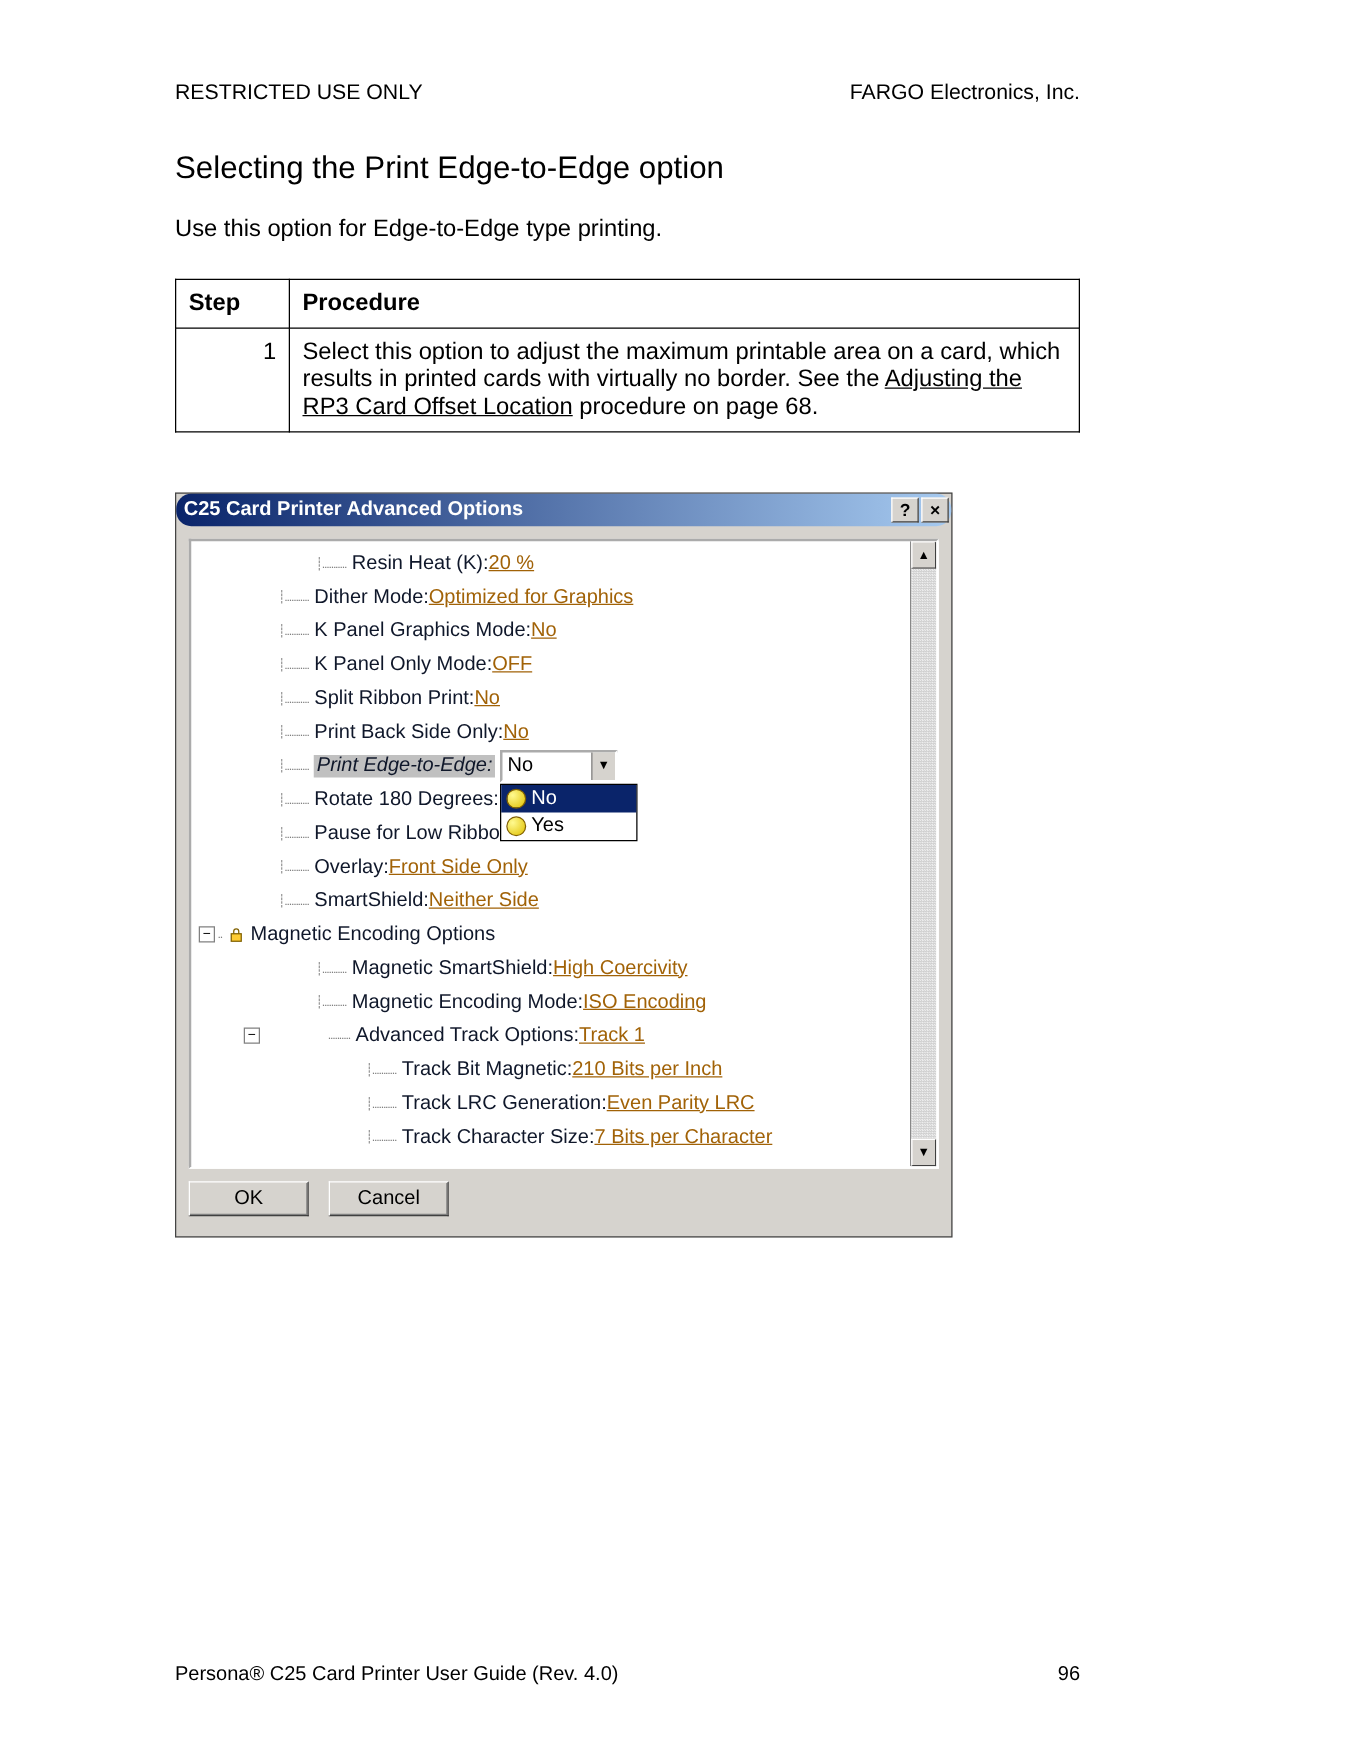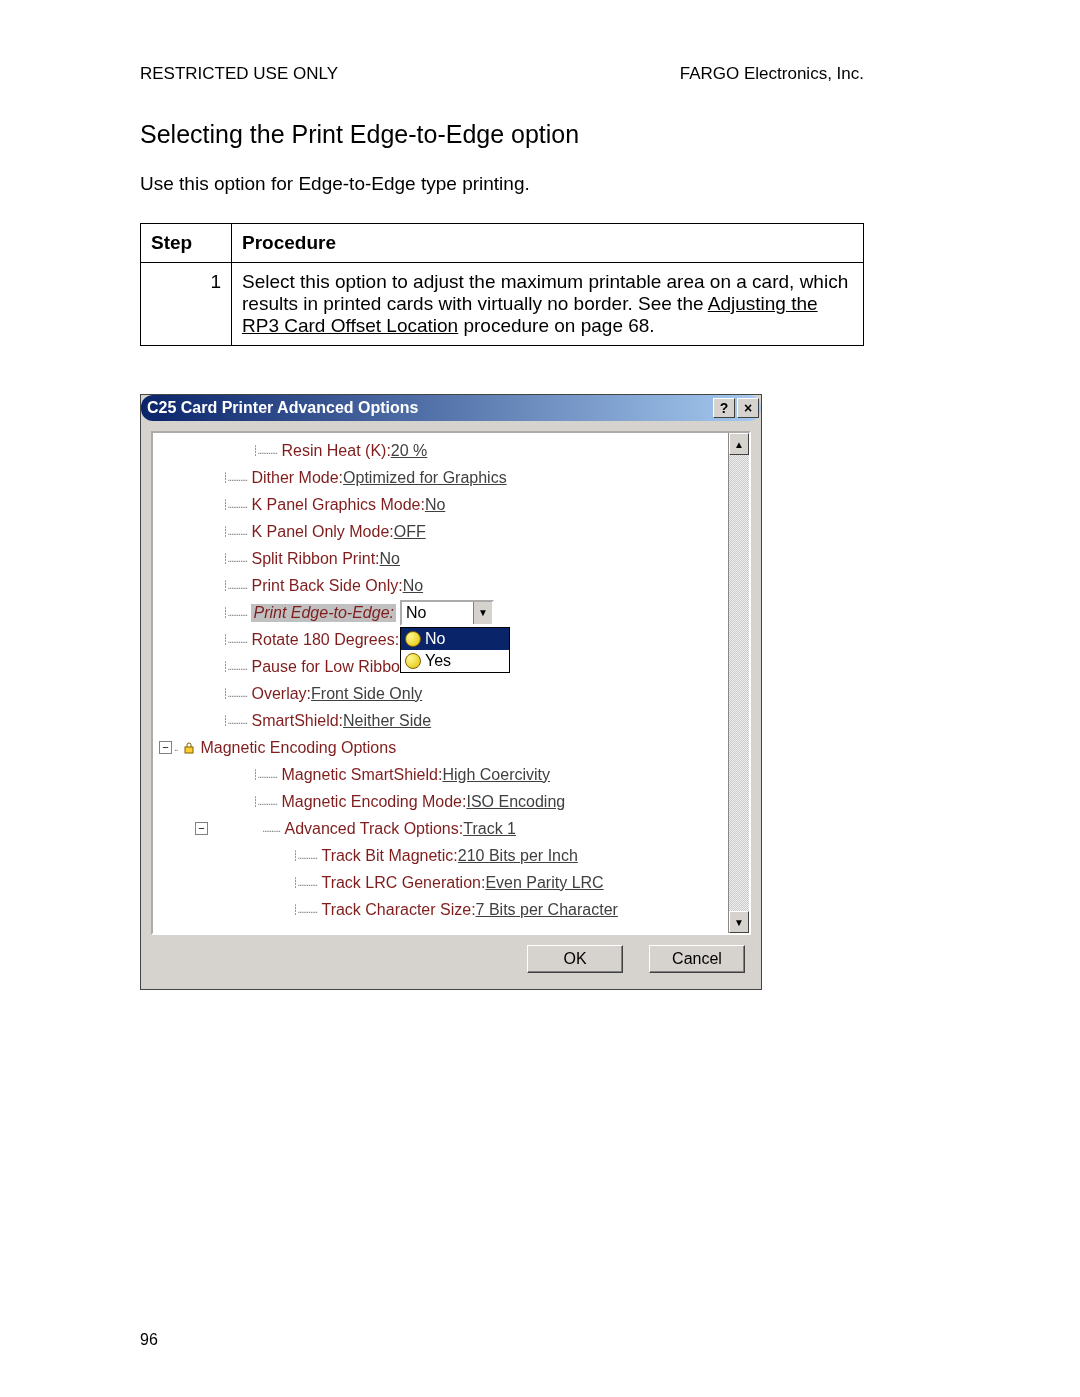--- a/index.html
+++ b/index.html
@@ -102,22 +102,22 @@
     align-items: center;
     height: 27px;
     white-space: nowrap;
   }
   .dots {
     color: #808080;
     font-size: 10px;
     letter-spacing: -1px;
     display: inline-block;
   }
-  .lbl { color: #7f1d1d; }
-  .val { color: #404040; text-decoration: underline; }
+  .lbl { color: #0f172a; }
+  .val { color: #a16207; text-decoration: underline; }
   .sel {
     background: #c0c0c0;
     padding: 0 2px;
     font-style: italic;
   }
   .combo {
     display: inline-flex;
     align-items: center;
     border: 2px inset #fff;
     background: #fff;
@@ -174,21 +174,21 @@
     background: #fff;
     display: inline-flex; align-items:center; justify-content:center;
     font-size: 11px; line-height: 1;
     margin: 0 2px;
   }
   .lock-icon {
     width: 14px; height: 14px;
     display:inline-flex; align-items:center; justify-content:center;
   }
   .btnrow {
-    display: flex; justify-content: flex-end; gap: 26px;
+    display: flex; gap: 16px;
     padding: 10px 6px 6px 0;
   }
   .winbtn {
     width: 96px; height: 28px;
     background: #d6d3ce;
     border: 1px solid #fff;
     border-right-color:#404040; border-bottom-color:#404040;
     box-shadow: inset -1px -1px 0 #808080, inset 1px 1px 0 #d6d3ce;
     font-size: 16px;
   }
@@ -294,15 +294,16 @@
         </div>
         <div class="btnrow">
           <button class="winbtn">OK</button>
           <button class="winbtn">Cancel</button>
         </div>
       </div>
     </div>
   </div>
 
   <div class="footer">
+    <span>Persona® C25 Card Printer User Guide (Rev. 4.0)</span>
     <span>96</span>
   </div>
 </div>
 
 </body></html>

